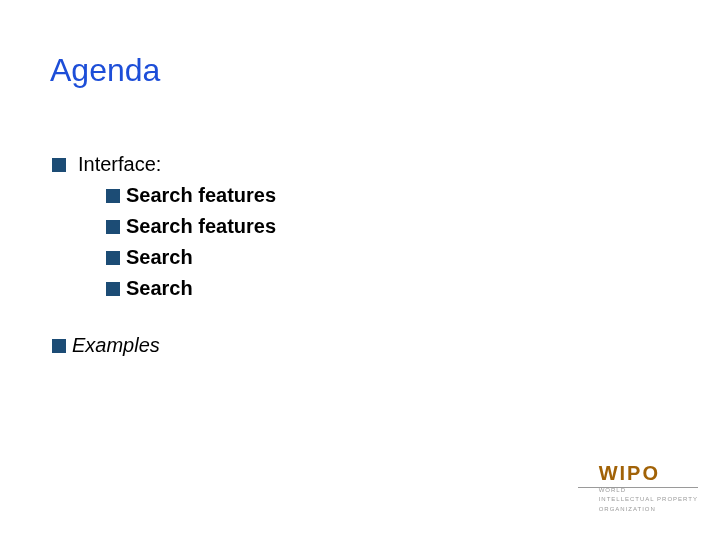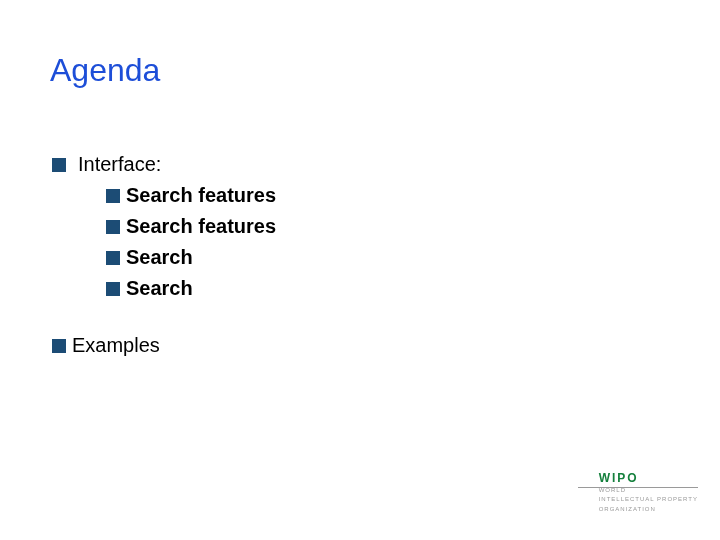--- a/index.html
+++ b/index.html
@@ -42,37 +42,37 @@
   .bullet {
     display: inline-block;
     width: 14px;
     height: 14px;
     background: #1c4c75;
     margin-right: 6px;
     flex-shrink: 0;
   }
   .lvl1 { margin-left: 0; }
   .lvl1 .text-wrap { margin-left: 6px; }
-  .lvl1-tight .text-wrap { margin-left: 0px; }
+  .lvl1-tight .text-wrap { margin-left: 0px; font-style: italic; }
   .lvl2 { margin-left: 54px; font-weight: bold; }
   .lvl2 .text-wrap { margin-left: 0px; }
   .group-gap { height: 26px; }
   .footer-logo {
     position: absolute;
     right: 22px;
     bottom: 26px;
     text-align: left;
     color: #8a8a8a;
     font-family: Arial, Helvetica, sans-serif;
   }
   .footer-logo .wipo {
-    font-size: 12px;
+    font-size: 20px;
     font-weight: 700;
     letter-spacing: 2px;
-    color: #15803d;
+    color: #a16207;
   }
   .footer-logo .sub {
     font-size: 6px;
     letter-spacing: 1px;
     line-height: 1.3;
     margin-top: 2px;
     color: #9a9a9a;
   }
   .rule {
     position: absolute;

